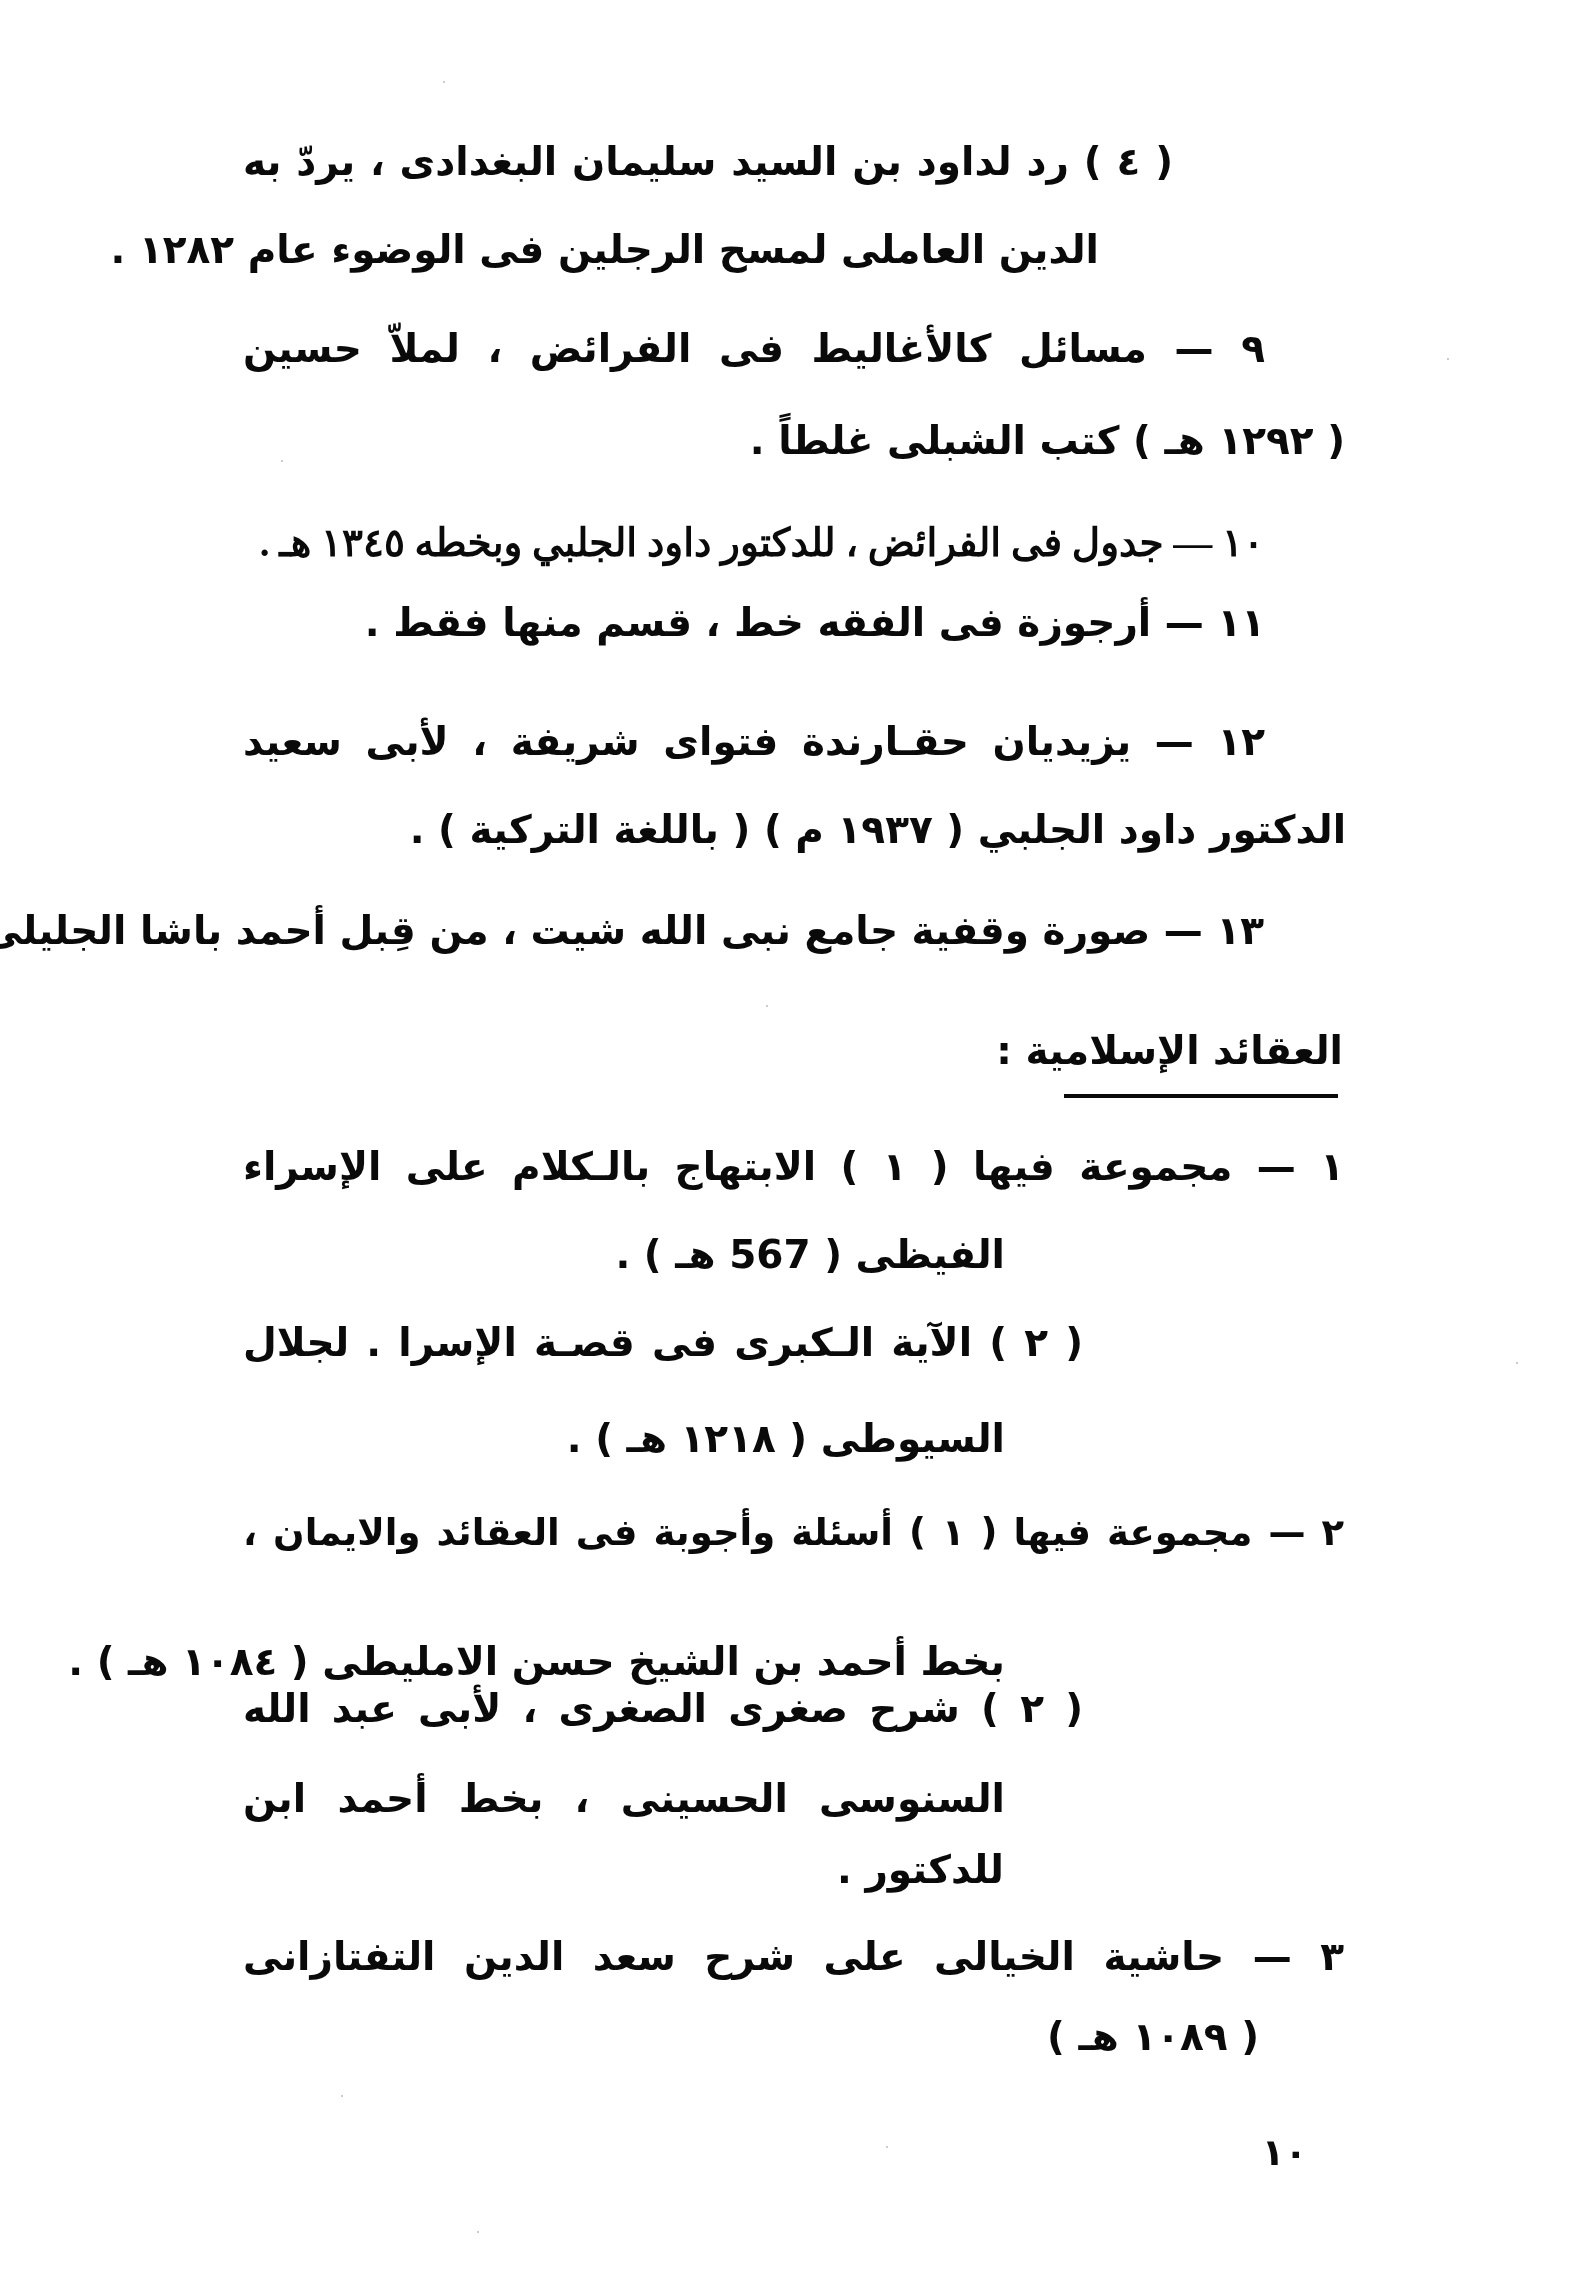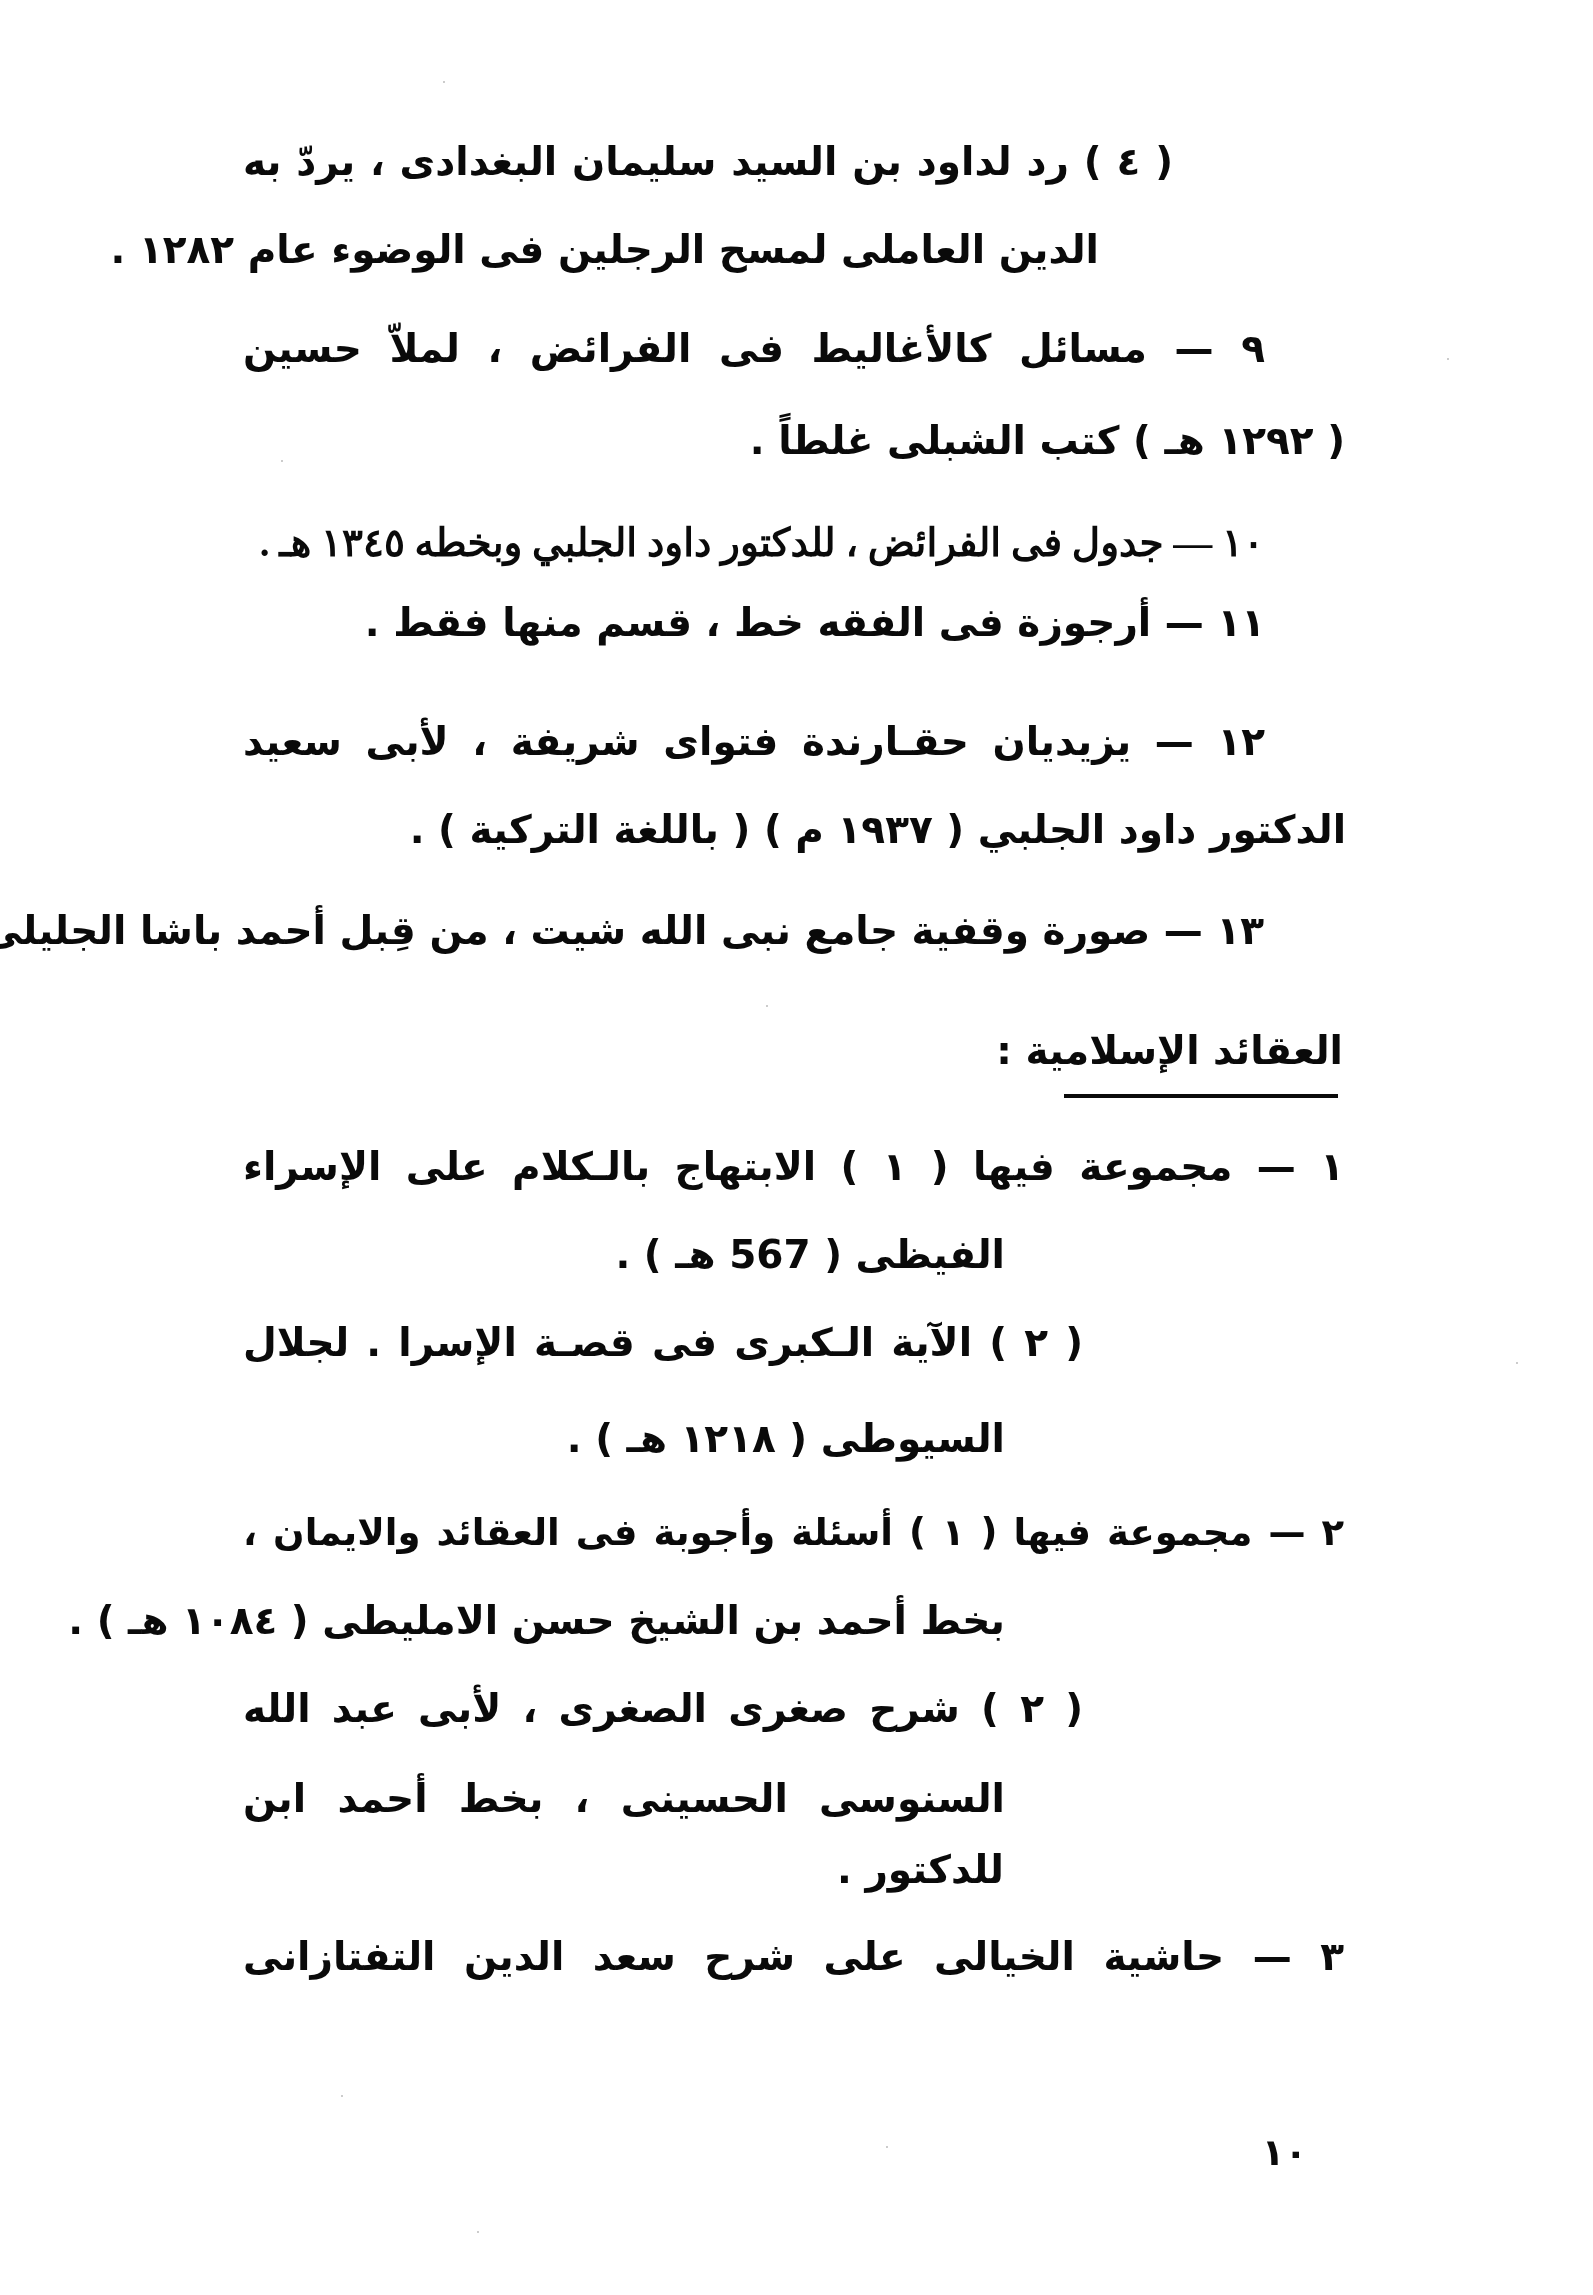--- a/index.html
+++ b/index.html
@@ -100,30 +100,31 @@
   <div class="line full" style="top:1133px; left:243px; width:1101px;">١ — مجموعة فيها ( ١ ) الابتهاج بالـكلام على الإسراء والمعراج ، لنجم الدين</div>
 
   <div class="line" style="top:1221px; left:596px; width:409px; text-align:right;">الفيظى ( 567 هـ ) .</div>
 
   <div class="line full" style="top:1309px; left:243px; width:840px;">( ٢ ) الآية الـكبرى فى قصـة الإسرا . لجلال الدين</div>
 
   <div class="line" style="top:1405px; left:596px; width:409px; text-align:right;">السيوطى ( ١٢١٨ هـ ) .</div>
 
   <div class="line full" style="top:1499px; left:243px; width:1101px; font-size:37px;">٢ — مجموعة فيها ( ١ ) أسئلة وأجوبة فى العقائد والايمان ، للشيخ عطية القهوقى.</div>
 
-  <div class="line" style="top:1587px; left:426px; width:579px; text-align:left;">بخط أحمد بن الشيخ حسن الامليطى ( ١٠٨٤ هـ ) .</div>
+  <div class="line" style="top:1628px; left:426px; width:579px; text-align:left;">بخط أحمد بن الشيخ حسن الامليطى ( ١٠٨٤ هـ ) .</div>
 
   <div class="line full" style="top:1675px; left:243px; width:840px;">( ٢ ) شرح صغرى الصغرى ، لأبى عبد الله محمد بن يوسف</div>
 
   <div class="line full" style="top:1765px; left:243px; width:762px;">السنوسى الحسينى ، بخط أحمد ابن الشيخ حسن</div>
 
   <div class="line" style="top:1836px; left:766px; width:238px; text-align:right;">للدكتور .</div>
 
   <div class="line full" style="top:1923px; left:243px; width:1101px;">٣ — حاشية الخيالى على شرح سعد الدين التفتازانى لرسالة العقائد النسفية</div>
 
+  <div class="line" style="top:2003px; left:1022px; width:237px; text-align:right;">( ١٠٨٩ هـ )</div>
 
   <div class="page-number" style="top:2127px; left:1192px; width:115px;">١٠</div>
 
   <div class="speck" style="left:443px; top:81px;"></div>
   <div class="speck" style="left:281px; top:460px;"></div>
   <div class="speck" style="left:1447px; top:358px;"></div>
   <div class="speck" style="left:766px; top:1005px;"></div>
   <div class="speck" style="left:1516px; top:1362px;"></div>
   <div class="speck" style="left:341px; top:2095px;"></div>
   <div class="speck" style="left:886px; top:2146px;"></div>

